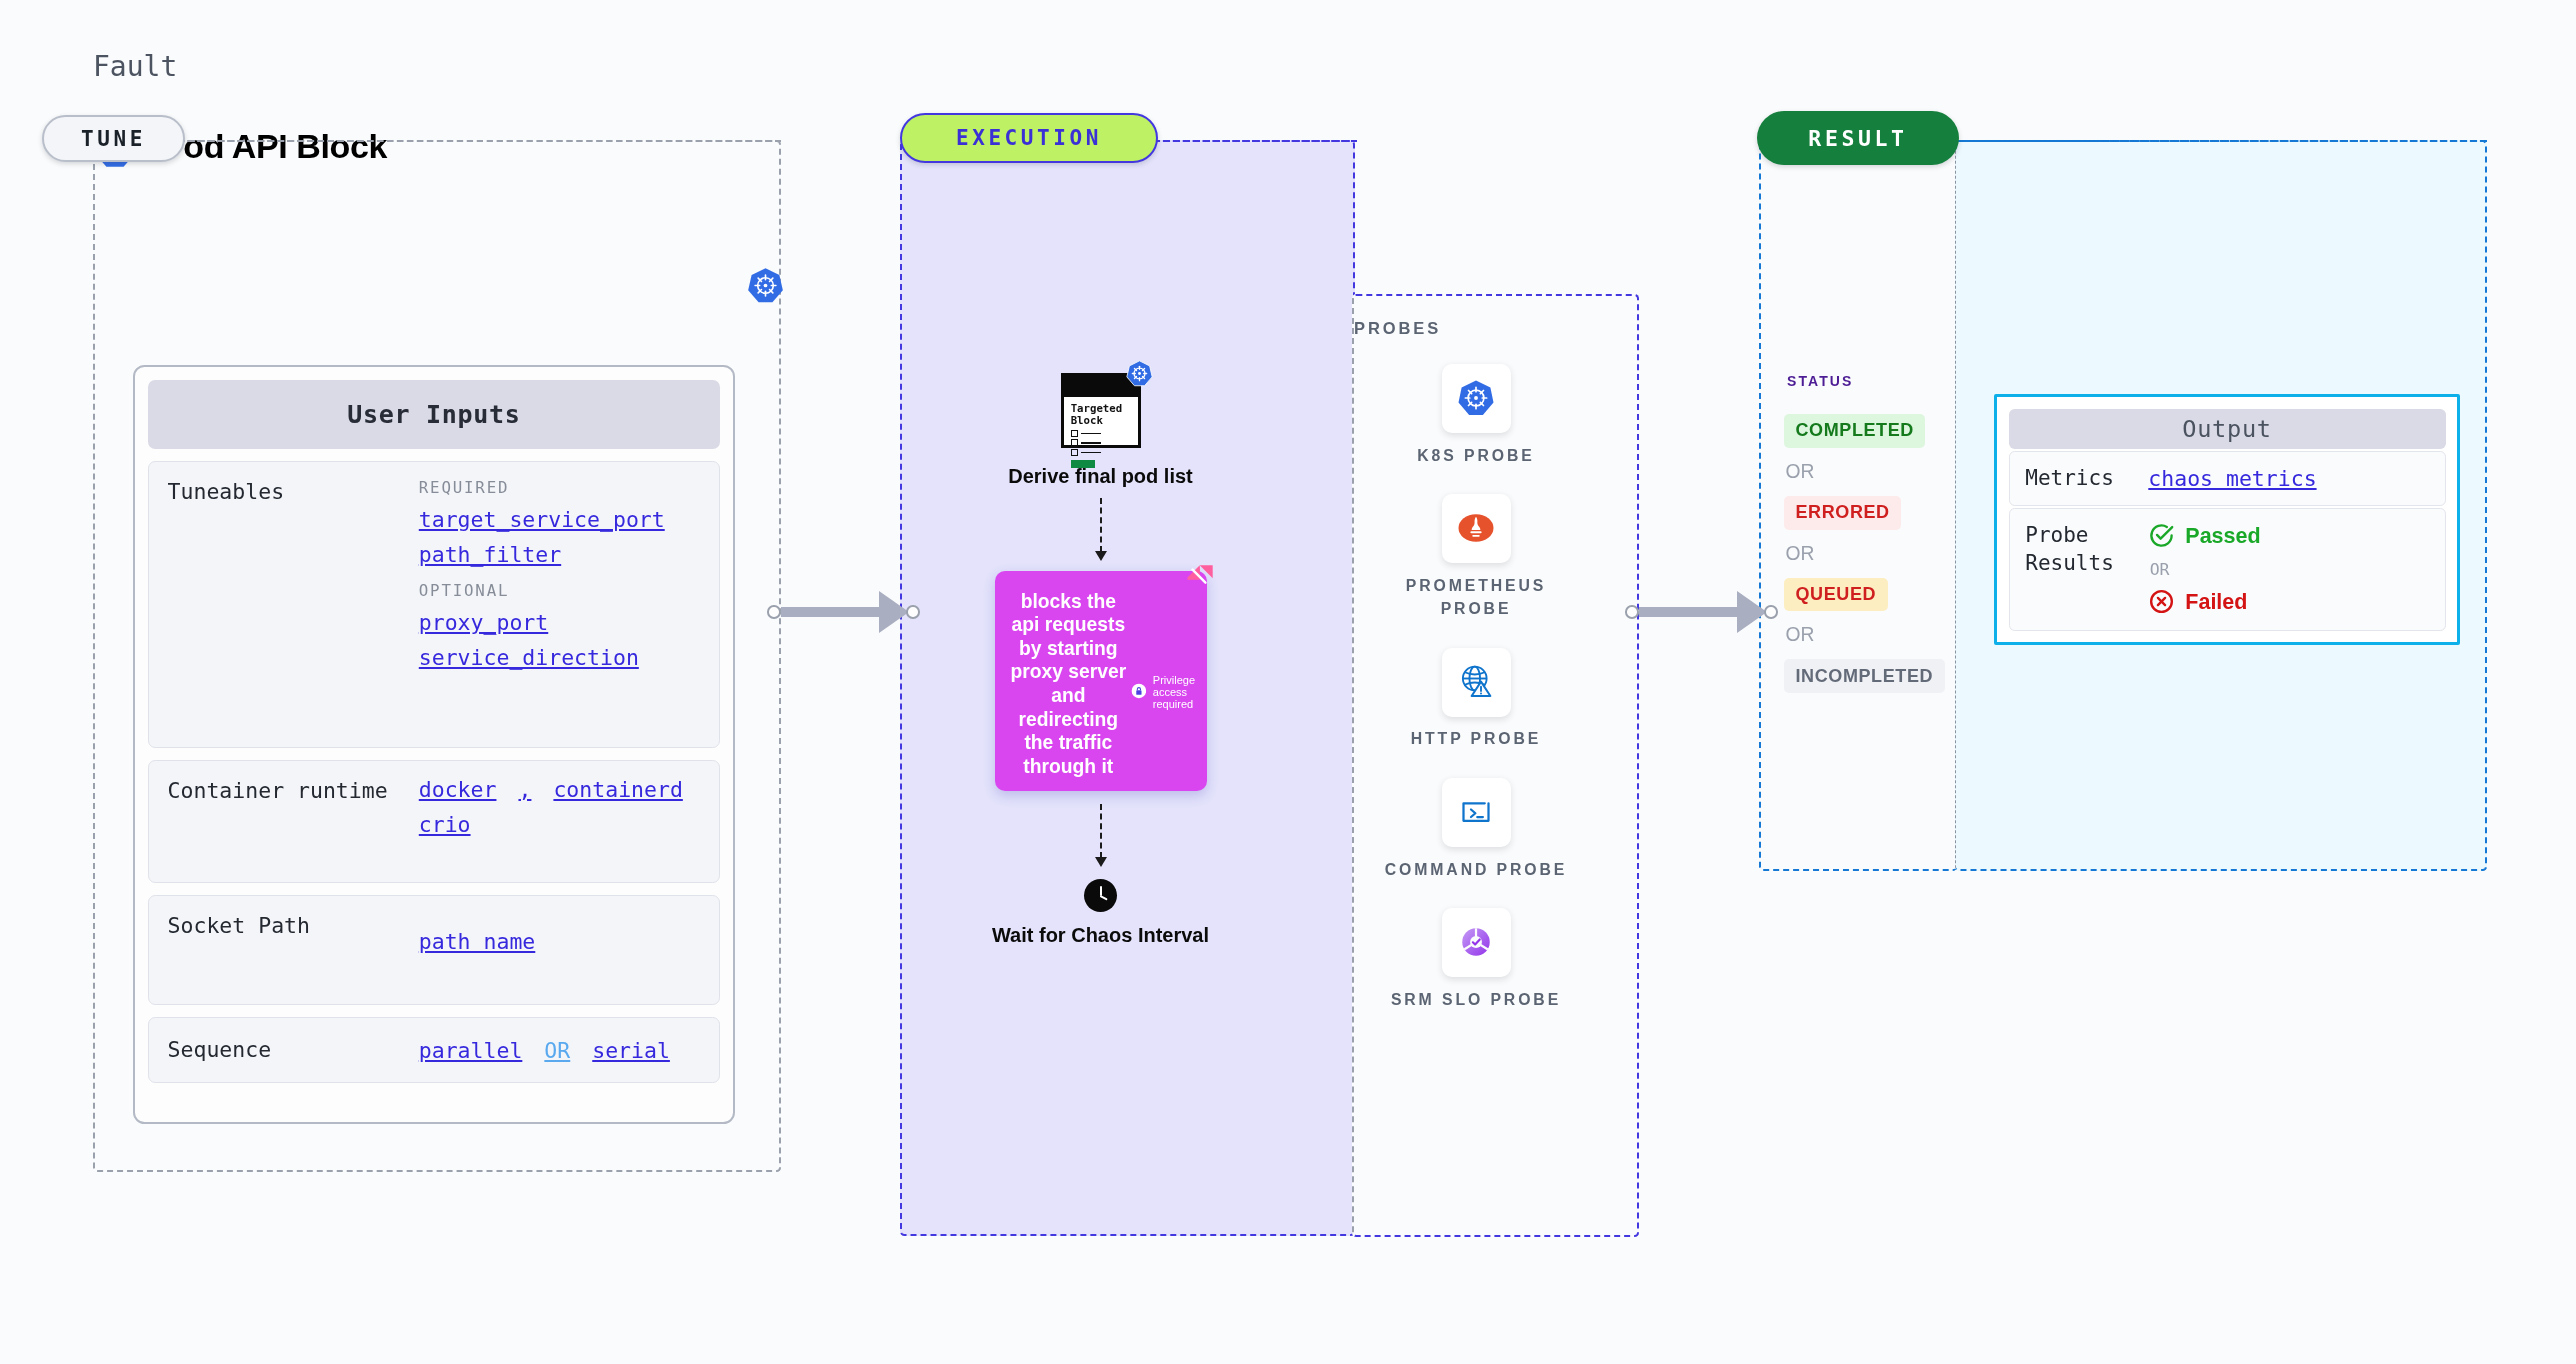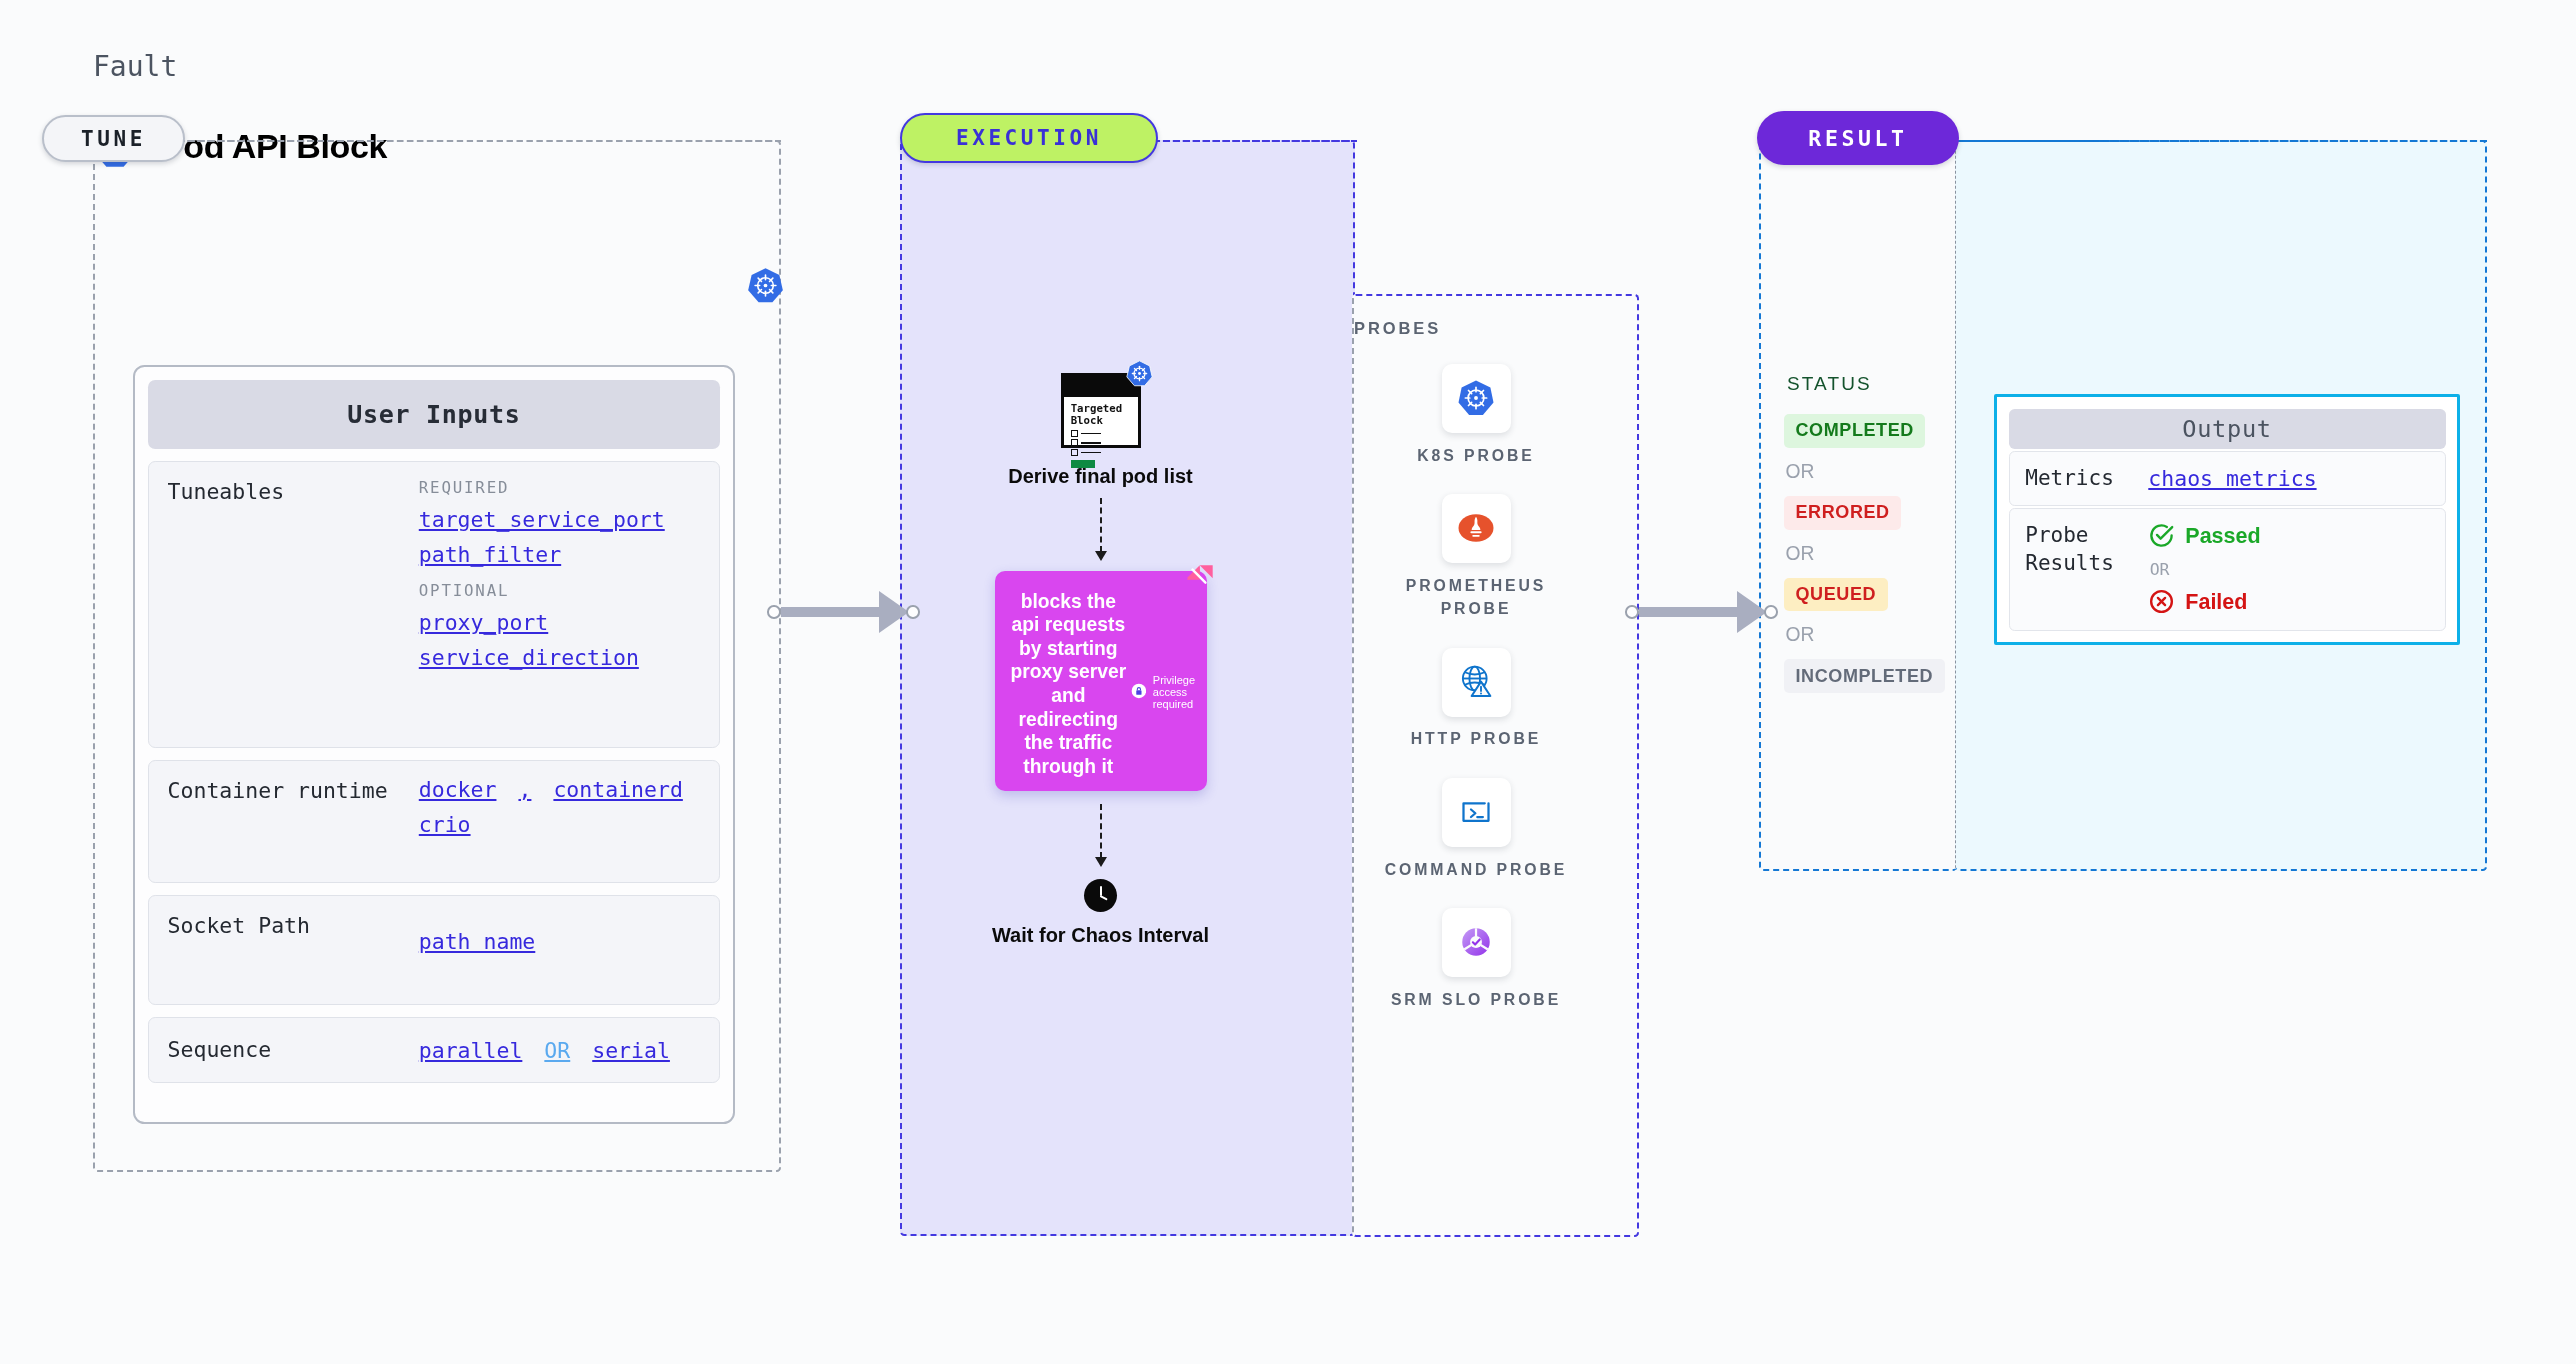--- a/index.html
+++ b/index.html
@@ -40,21 +40,21 @@
     position: absolute; display: flex; align-items: center; justify-content: center;
     border-radius: 29px; font-family: "DejaVu Sans Mono", monospace;
     font-weight: bold; letter-spacing: 3.6px; z-index: 6;
     box-shadow: 0 2.1px 5px rgba(40,45,60,.18);
   }
   .pill-tune   { left: 42px;  top: 115px; width: 143px; height: 47px;
                  background: #f4f5f8; border: 2.1px solid #b9bfca; color: #1b2129; font-size: 21px; }
   .pill-exec   { left: 900px; top: 113px; width: 258px; height: 50px;
                  background: #bef264; border: 2.1px solid #4338e0; color: #3a30d6; font-size: 21px; }
   .pill-result { left: 1757px; top: 111px; width: 202px; height: 54px;
-                 background: #6d28d9; border: none; color: #fff; font-size: 21.5px; }
+                 background: #15803d; border: none; color: #fff; font-size: 21.5px; }
 
   
   .ui-card {
     position: absolute; left: 133px; top: 365px; width: 602px; height: 759px;
     background: #fdfdfe; border: 2.1px solid #b4bac5; border-radius: 11.5px;
     padding: 13px; display: flex; flex-direction: column; gap: 12px;
   }
   .ui-head {
     height: 69px; background: #d9dae5; border-radius: 7.2px;
     display: flex; align-items: center; justify-content: center;
@@ -134,21 +134,21 @@
   .probe-list { position: absolute; left: 1347px; top: 364px; width: 258px;
     display: flex; flex-direction: column; align-items: center; gap: 27px; }
   .probe { display: flex; flex-direction: column; align-items: center; gap: 11.5px; width: 186px; }
   .probe-tile { width: 69px; height: 69px; border-radius: 10px; background: #fff;
     box-shadow: 0 2.1px 6.4px rgba(40,45,60,.13); display: flex; align-items: center; justify-content: center; }
   .probe-lbl { font-size: 15.8px; font-weight: bold; color: #5b6472; letter-spacing: 2.9px;
     text-align: center; line-height: 1.45; }
 
   
   .status-title { position: absolute; left: 1787px; top: 373px;
-    font-size: 19px; font-weight: normal; color: #14532d; letter-spacing: 2.1px; }
+    font-size: 14px; font-weight: bold; color: #4c1d95; letter-spacing: 2.1px; }
   .status-list { position: absolute; left: 1784px; top: 414px; width: 179px;
     display: flex; flex-direction: column; align-items: flex-start; }
   .sbadge { border-radius: 5px; padding: 6.4px 11.5px; font-size: 18px; font-weight: bold; letter-spacing: 0.6px; }
   .s-completed { background: #ddf6de; color: #147a1c; }
   .s-errored   { background: #fdeaea; color: #cf1f1f; }
   .s-queued    { background: #fdeec2; color: #cf1f1f; }
   .s-incomplete{ background: #f0f1f5; color: #636b79; }
   .or-txt { font-size: 19.3px; color: #9aa1ad; margin: 13px 0 13px 1.4px; }
 
   

